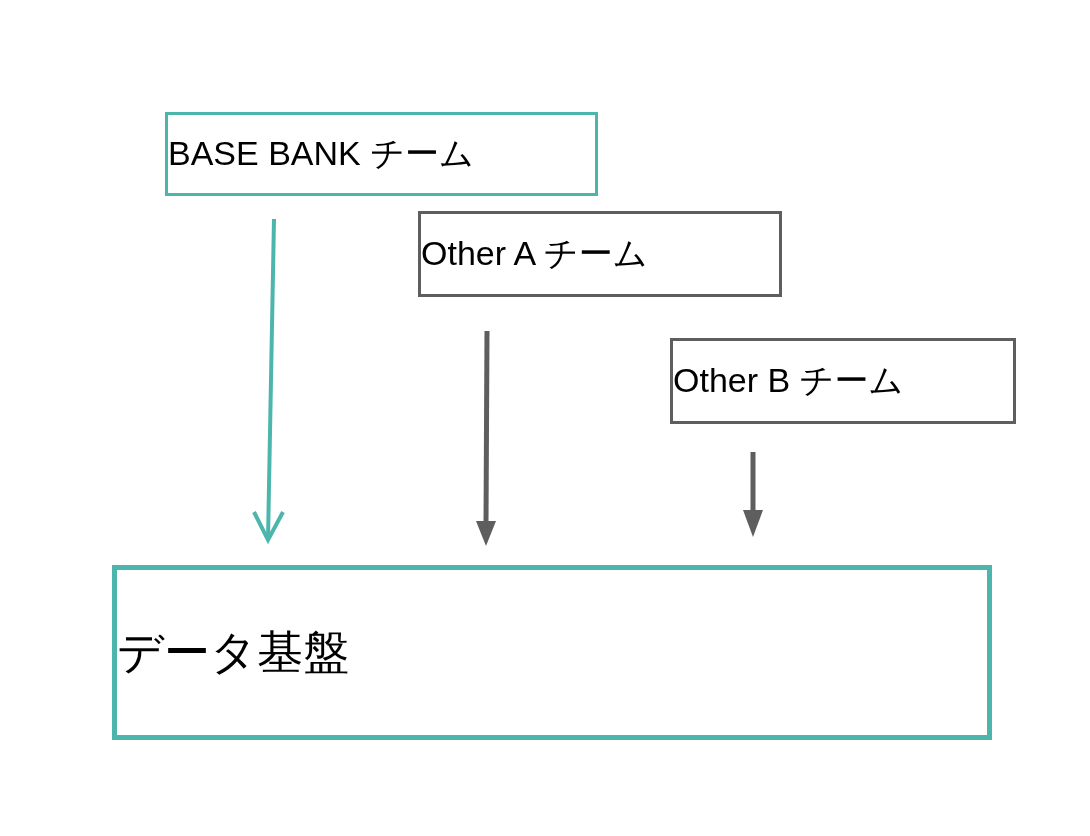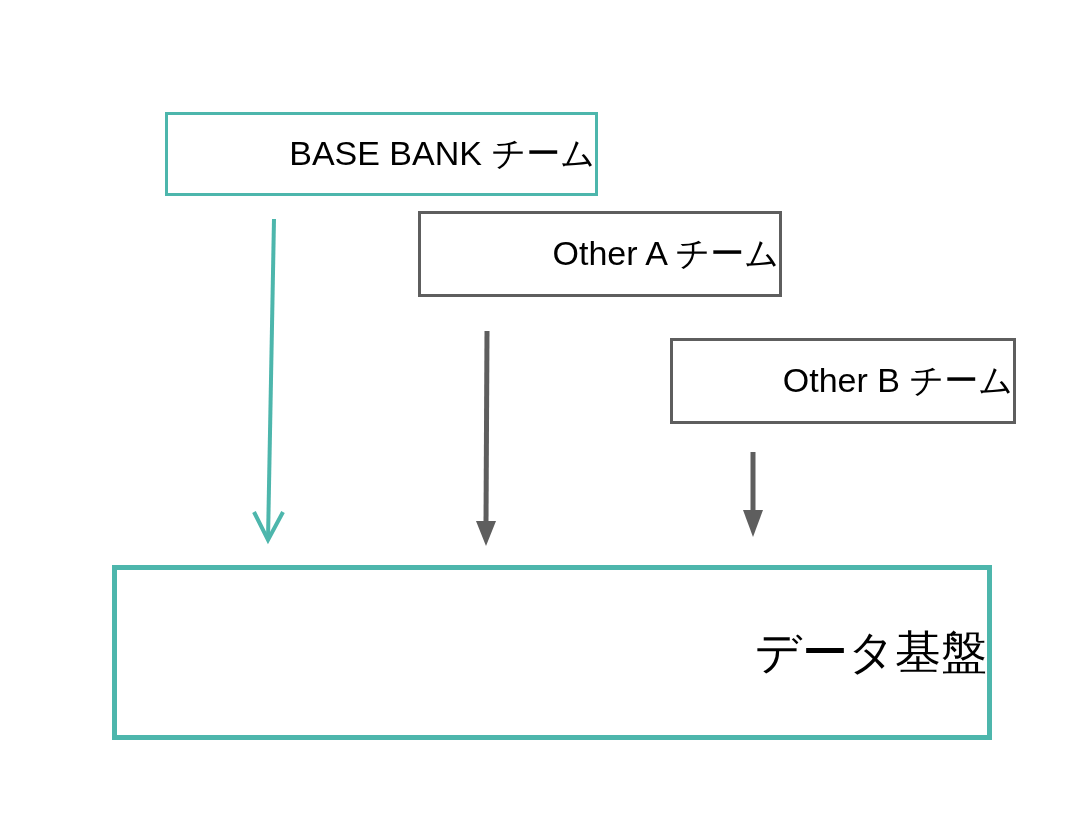--- a/index.html
+++ b/index.html
@@ -12,26 +12,25 @@
     position: relative;
     width: 1090px;
     height: 836px;
     background: var(--bg, #ffffff);
     overflow: hidden;
   }
   .node {
     position: absolute;
     display: flex;
     align-items: center;
-    justify-content: flex-end;
+    justify-content: flex-start;
     background: #ffffff;
     color: var(--text, #000000);
     box-sizing: border-box;
     white-space: nowrap;
-    padding-left: 46px;
   }
   .node.teal-thin   { border: 3px solid var(--teal, #4DB6AC); }
   .node.gray-border { border: 3px solid var(--gray, #5E5E5E); }
   .node.teal-thick  { border: 5px solid var(--teal, #4DB6AC); }
 
   .node-base-bank {
     left: 165px; top: 112px; width: 433px; height: 84px;
     font-size: 34px;
   }
   .node-other-a {

